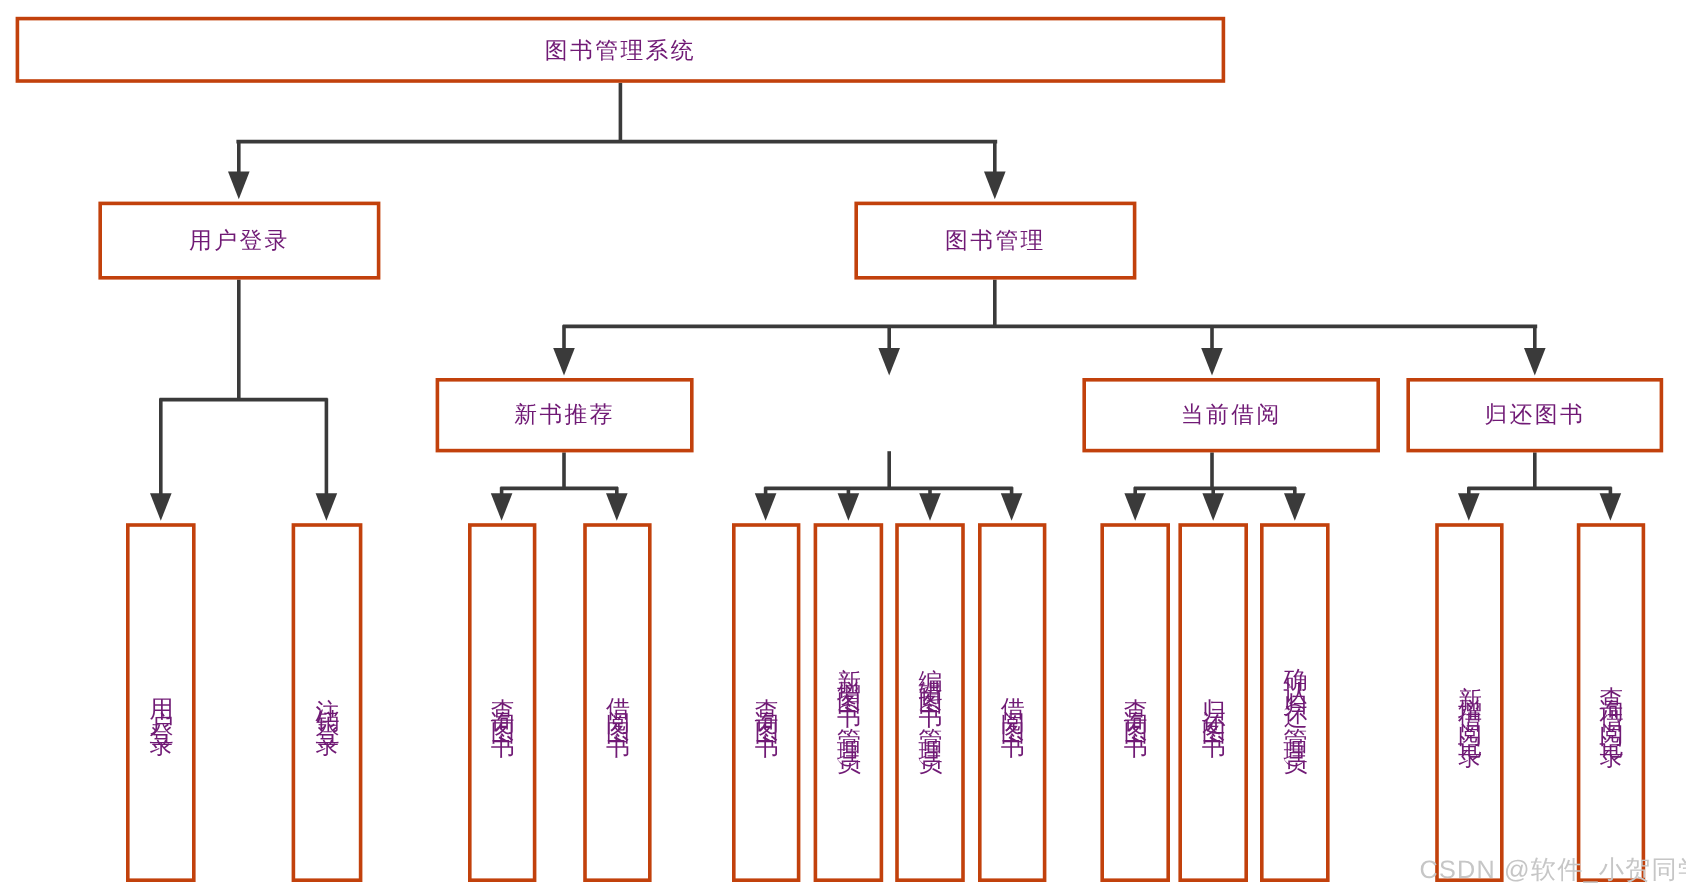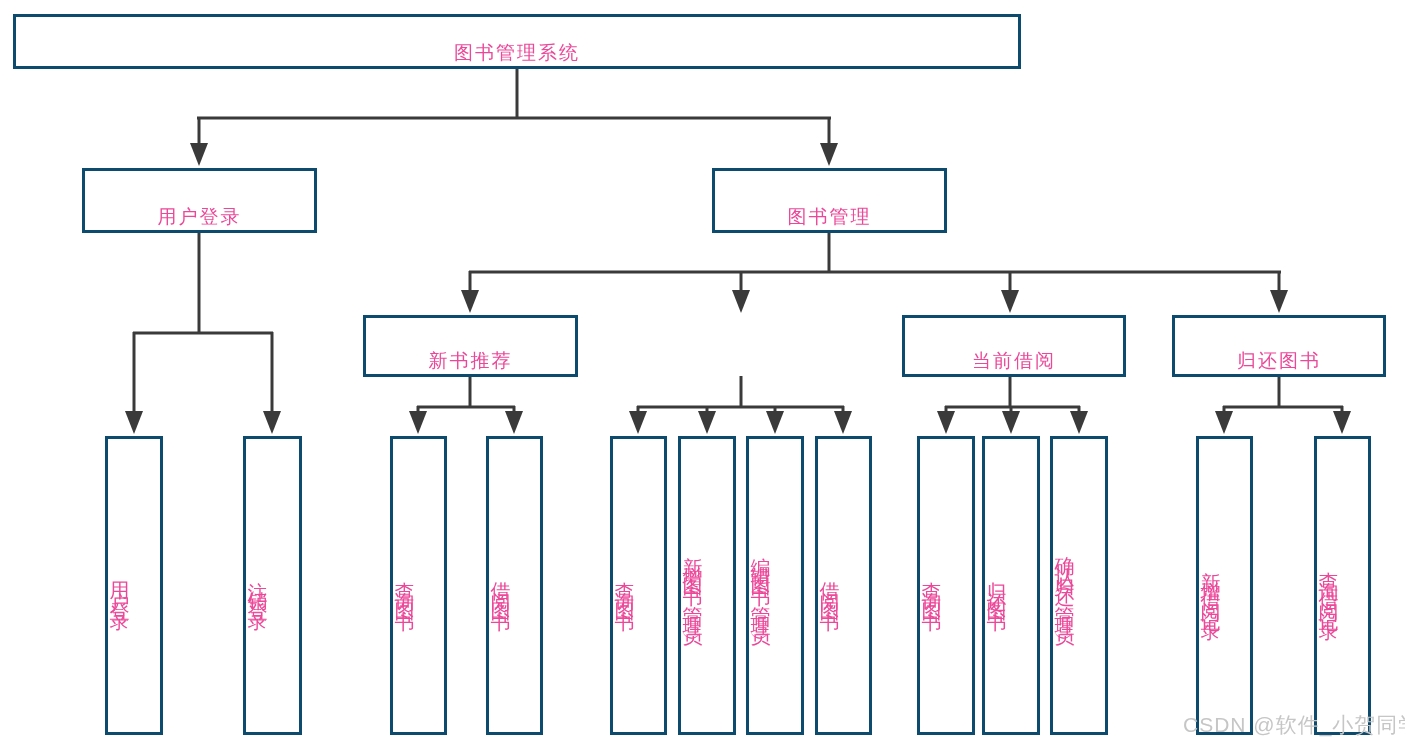--- a/index.html
+++ b/index.html
@@ -6,23 +6,23 @@
   #stage{
     position:relative;
     width:1405px;height:747px;
     background:#ffffff;
     font-family:"Liberation Sans","DejaVu Sans",sans-serif;
     overflow:hidden;
   }
   #connectors{position:absolute;left:0;top:0;z-index:1;}
   .box{
     position:absolute;box-sizing:border-box;
-    border:3px solid #0c4a6e;background:#ffffff;
-    display:flex;align-items:flex-end;justify-content:center;
-    color:#ec4899;z-index:2;
+    border:3px solid #c2410c;background:#ffffff;
+    display:flex;align-items:center;justify-content:center;
+    color:#701a75;z-index:2;
   }
   .h{font-size:19px;letter-spacing:2px;}
   .v{
     writing-mode:vertical-rl;text-orientation:mixed;
     font-size:20px;letter-spacing:10px;line-height:1.2;
   }
   .watermark{
     position:absolute;left:1183px;top:711px;z-index:5;
     font-size:21px;color:#c6c6c6;letter-spacing:1px;white-space:nowrap;
   }
@@ -111,21 +111,21 @@
   <div class="box h" style="left:82px;top:168px;width:235px;height:65px">
     <span>用户登录</span>
   </div>
   <div class="box h" style="left:363px;top:315px;width:215px;height:62px">
     <span>新书推荐</span>
   </div>
 
   <div class="box h" style="left:712px;top:168px;width:235px;height:65px">
     <span>图书管理</span>
   </div>
-  <div class="box h" style="left:902px;top:315px;width:224px;height:62px">
+  <div class="box h" style="left:902px;top:315px;width:248px;height:62px">
     <span>当前借阅</span>
   </div>
   <div class="box h" style="left:1172px;top:315px;width:214px;height:62px">
     <span>归还图书</span>
   </div>
 
   <div class="box v" style="left:105px;top:436px;width:58px;height:299px">
     <span>用户登录</span>
   </div>
   <div class="box v" style="left:243px;top:436px;width:59px;height:299px">

